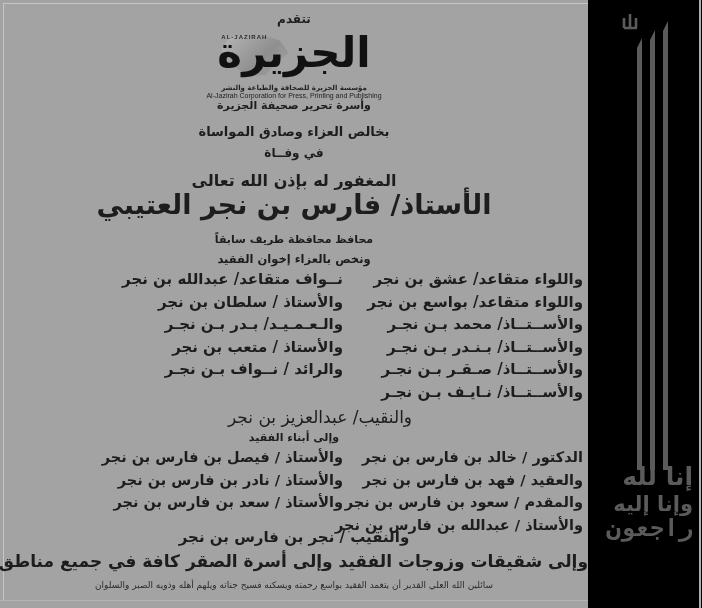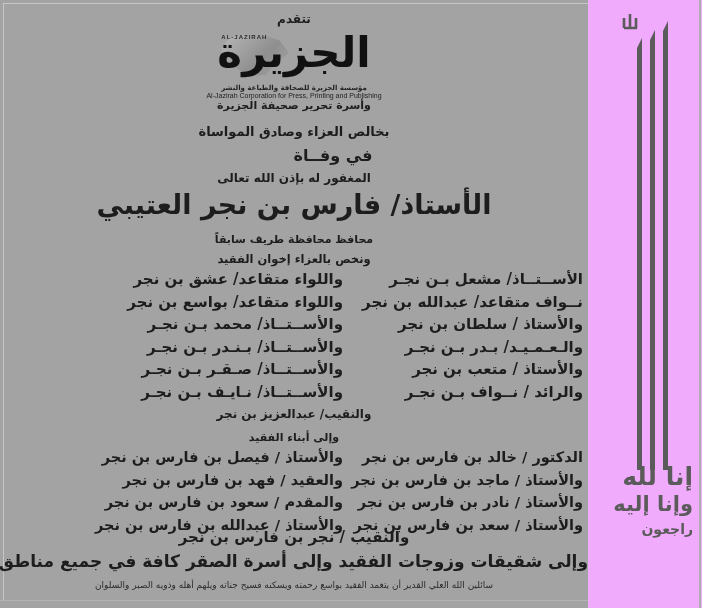--- a/index.html
+++ b/index.html
@@ -26,50 +26,50 @@
   }
   .logo-latin{position:absolute;left:10px;top:7px;z-index:2;font-family:"Liberation Sans",sans-serif;
     font-size:6px;letter-spacing:1px;color:#2a2a2a;direction:ltr;font-weight:bold;}
   .logo-arabic{position:relative;z-index:1;font-size:42px;line-height:52px;font-weight:bold;color:#111;}
 
   .org-ar{top:84px;font-size:7px;font-weight:bold;color:#222;}
   .org-en{top:92px;font-size:7px;font-family:"Liberation Sans",sans-serif;direction:ltr;color:#222;}
   .family-line{top:99px;font-size:11px;font-weight:bold;}
 
   .cond1{top:124px;font-size:13px;font-weight:bold;}
-  .cond2{top:146px;font-size:16px;font-weight:bold;padding-left:39px;}
-  .cond3{top:171px;font-size:12px;font-weight:bold;}
+  .cond2{top:146px;font-size:12px;font-weight:bold;}
+  .cond3{top:171px;font-size:16px;font-weight:bold;}
   .deceased-name{top:189px;font-size:27px;font-weight:bold;letter-spacing:0.5px;}
   .deceased-title{top:233px;font-size:11px;font-weight:bold;}
   .brothers-heading{top:252px;font-size:11.5px;font-weight:bold;}
 
   .names-grid{position:absolute;right:5px;width:525px;display:grid;grid-template-columns:240px 1fr;direction:rtl;}
   .names-grid .cell{font-weight:bold;text-align:right;white-space:nowrap;overflow:visible;}
   .brothers-grid{top:268px;}
   .brothers-grid .cell{font-size:15px;line-height:22.6px;height:22.6px;}
   .sons-grid{top:446px;}
   .sons-grid .cell{font-size:14.5px;line-height:22.6px;height:22.6px;}
 
-  .captain1{top:407px;font-size:12px;font-weight:bold;}
+  .captain1{top:407px;font-size:17px;font-weight:normal;padding-left:26px;}
   .sons-heading{top:431px;font-size:11px;font-weight:bold;}
   .captain2{top:528px;font-size:15px;font-weight:bold;text-align:center;}
   .families-line{top:551px;font-size:17px;font-weight:bold;}
   .prayer-line{top:579px;font-size:9px;line-height:13px;color:#2b2b2b;}
 
-  .sidebar{position:absolute;left:588px;top:0;width:114px;height:608px;background:#f0abfc;}
+  .sidebar{position:absolute;left:588px;top:0;width:114px;height:608px;background:#000000;}
   .sidebar-edge{position:absolute;right:1px;top:0;width:2px;height:608px;background:#adadad;}
   .stroke-bar{position:absolute;width:5px;background:#5b5b5b;clip-path:polygon(0 10px,100% 0,100% 100%,0 100%);}
   .bar-a{left:49px;top:38px;height:432px;}
   .bar-b{left:62px;top:30px;height:440px;}
   .bar-c{left:75px;top:21px;height:449px;}
   .shadda{position:absolute;left:33px;top:13px;}
   .phrase{position:absolute;top:461px;right:9px;direction:rtl;text-align:right;color:#5b5b5b;font-weight:bold;}
   .phrase .l1{font-size:25px;line-height:31px;}
   .phrase .l2{font-size:21px;line-height:25px;}
-  .phrase .l3{font-size:14px;line-height:25px;letter-spacing:1px;}
+  .phrase .l3{font-size:24px;line-height:25px;letter-spacing:1px;font-family:Liberation Mono, monospace;}
 </style>
 </head>
 <body>
 
 <div class="main">
   <div class="rule-left"></div>
   <div class="rule-top"></div>
 
   <div class="center presents">تتقدم</div>
 
@@ -87,41 +87,39 @@
 
   <div class="center cond1">بخالص العزاء وصادق المواساة</div>
   <div class="center cond2">في وفــاة</div>
   <div class="center cond3">المغفور له بإذن الله تعالى</div>
   <div class="center deceased-name">الأستاذ/ فارس بن نجر العتيبي</div>
   <div class="center deceased-title">محافظ محافظة طريف سابقاً</div>
 
   <div class="center brothers-heading">ونخص بالعزاء إخوان الفقيد</div>
 
   <div class="names-grid brothers-grid">
-    <div class="cell">الأســتــاذ/ مشعل بـن نجـر</div>
     <div class="cell">واللواء متقاعد/ عشق بن نجر</div>
     <div class="cell">نــواف متقاعد/ عبدالله بن نجر</div>
     <div class="cell">واللواء متقاعد/ بواسع بن نجر</div>
     <div class="cell">والأستاذ / سلطان بن نجر</div>
     <div class="cell">والأســتــاذ/ محمد بـن نجـر</div>
     <div class="cell">والـعـمـيـد/ بـدر بـن نجـر</div>
     <div class="cell">والأســتــاذ/ بـنـدر بـن نجـر</div>
     <div class="cell">والأستاذ / متعب بن نجر</div>
     <div class="cell">والأســتــاذ/ صـقـر بـن نجـر</div>
     <div class="cell">والرائد / نــواف بـن نجـر</div>
     <div class="cell">والأســتــاذ/ نـايـف بـن نجـر</div>
   </div>
 
   <div class="center captain1">والنقيب/ عبدالعزيز بن نجر</div>
   <div class="center sons-heading">وإلى أبناء الفقيد</div>
 
   <div class="names-grid sons-grid">
     <div class="cell">الدكتور / خالد بن فارس بن نجر</div>
     <div class="cell">والأستاذ / فيصل بن فارس بن نجر</div>
-    <div class="cell">والأستاذ / ماجد بن فارس بن نجر</div>
     <div class="cell">والعقيد / فهد بن فارس بن نجر</div>
     <div class="cell">والأستاذ / نادر بن فارس بن نجر</div>
     <div class="cell">والمقدم / سعود بن فارس بن نجر</div>
     <div class="cell">والأستاذ / سعد بن فارس بن نجر</div>
     <div class="cell">والأستاذ / عبدالله بن فارس بن نجر</div>
   </div>
 
   <div class="center captain2">والنقيب / نجر بن فارس بن نجر</div>
   <div class="center families-line">وإلى شقيقات وزوجات الفقيد وإلى أسرة الصقر كافة في جميع مناطق المملكة</div>
   <div class="center prayer-line">سائلين الله العلي القدير أن يتغمد الفقيد بواسع رحمته ويسكنه فسيح جناته ويلهم أهله وذويه الصبر والسلوان</div>

